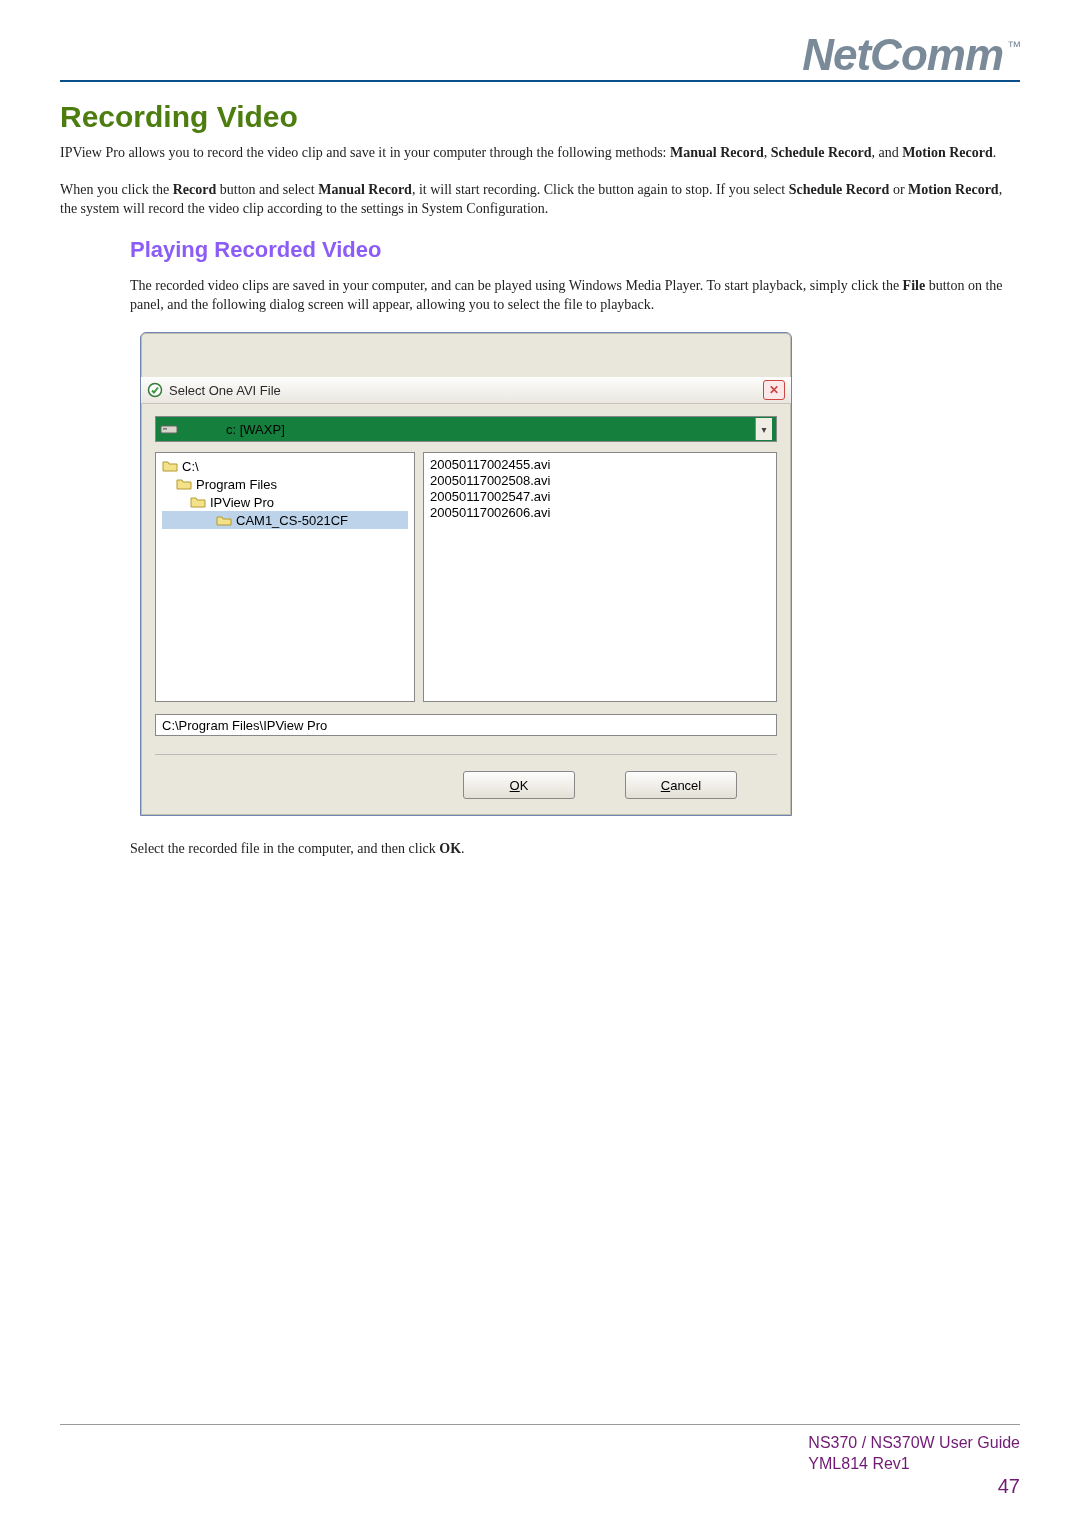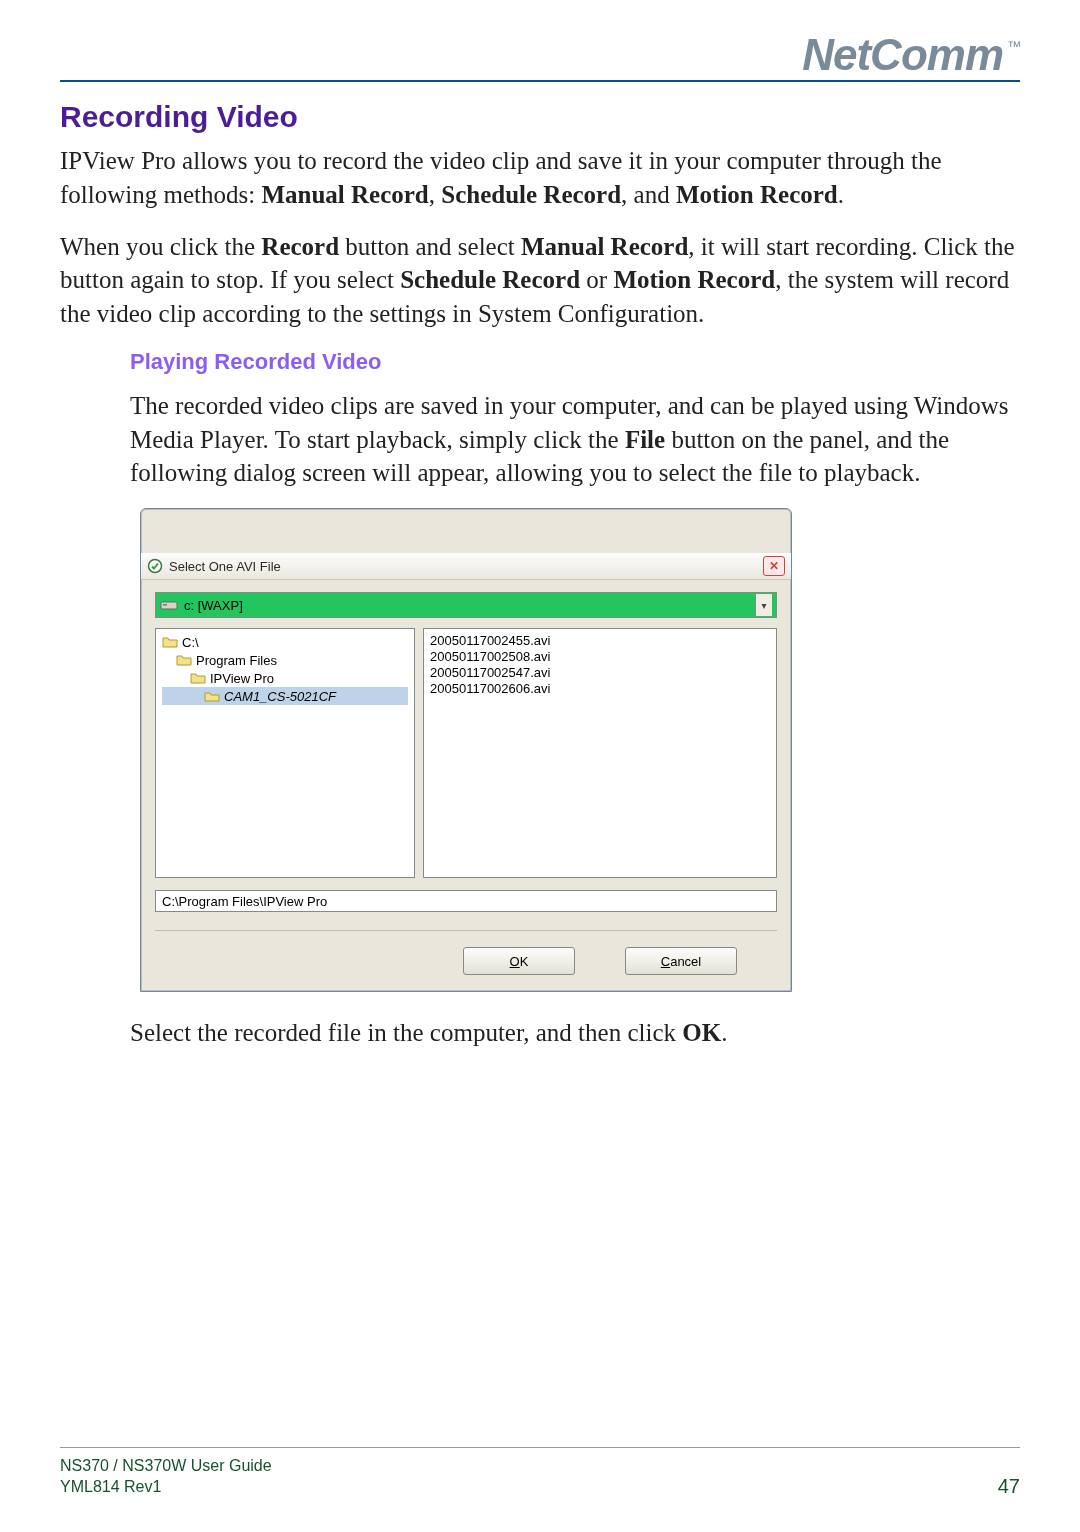--- a/index.html
+++ b/index.html
@@ -34,27 +34,27 @@
   .logo .tm {
     font-size: 14px;
     font-style: normal;
     font-weight: normal;
     margin-left: 4px;
     margin-top: 8px;
     color: #7a8a99;
   }
   h1.section-title {
     font-family: "Trebuchet MS", Arial, sans-serif;
-    color: #4c1d95;
+    color: #4d7c0f;
     font-size: 30px;
     font-weight: bold;
     margin: 18px 0 10px 0;
   }
   p.body-text {
-    font-size: 25px;
+    font-size: 14px;
     line-height: 1.35;
     margin: 0 0 18px 0;
     color: #222;
   }
   .indent-block {
     margin-left: 70px;
   }
   h2.sub-title {
     font-family: "Trebuchet MS", Arial, sans-serif;
     color: #8b5cf6;
@@ -106,25 +106,26 @@
     font-weight: bold;
     font-size: 12px;
     cursor: pointer;
   }
   .dialog-body {
     padding: 12px 14px 16px 14px;
   }
   .drive-row {
     display: flex;
     align-items: center;
-    background: #22c55e;
+    background: #15803d;
     border: 1px solid #888;
     height: 24px;
     padding: 0 4px;
     margin-bottom: 10px;
+    gap: 42px;
   }
   .drive-row .drive-icon {
     width: 18px;
     height: 14px;
     margin-right: 6px;
     display: flex;
     align-items: center;
     justify-content: center;
   }
   .drive-row .drop-arrow {
@@ -164,21 +165,21 @@
     width: 16px;
     height: 14px;
     margin-right: 4px;
     display: inline-flex;
   }
   .tree-item.selected {
     background: #bcd3ea;
   }
   .indent1 { padding-left: 14px; }
   .indent2 { padding-left: 28px; }
-  .indent3 { padding-left: 42px; font-style: italic; }
+  .indent3 { padding-left: 54px; }
   .file-item {
     height: 16px;
     line-height: 16px;
     white-space: nowrap;
   }
   .path-input {
     width: 100%;
     box-sizing: border-box;
     border: 1px solid #888;
     background: #fff;
@@ -216,22 +217,23 @@
     position: absolute;
     left: 60px;
     right: 60px;
     bottom: 34px;
     border-top: 1px solid #999;
     padding-top: 8px;
     display: flex;
     justify-content: space-between;
     align-items: flex-end;
     font-family: "Trebuchet MS", Arial, sans-serif;
-    color: #14532d;
+    color: #701a75;
     font-size: 16px;
+    flex-direction: column;
   }
   .footer .left-foot { line-height: 1.3; }
   .footer .page-num { font-size: 20px; }
 </style>
 </head>
 <body>
 
 <div class="page">
   <div class="header">
     <div class="logo">

